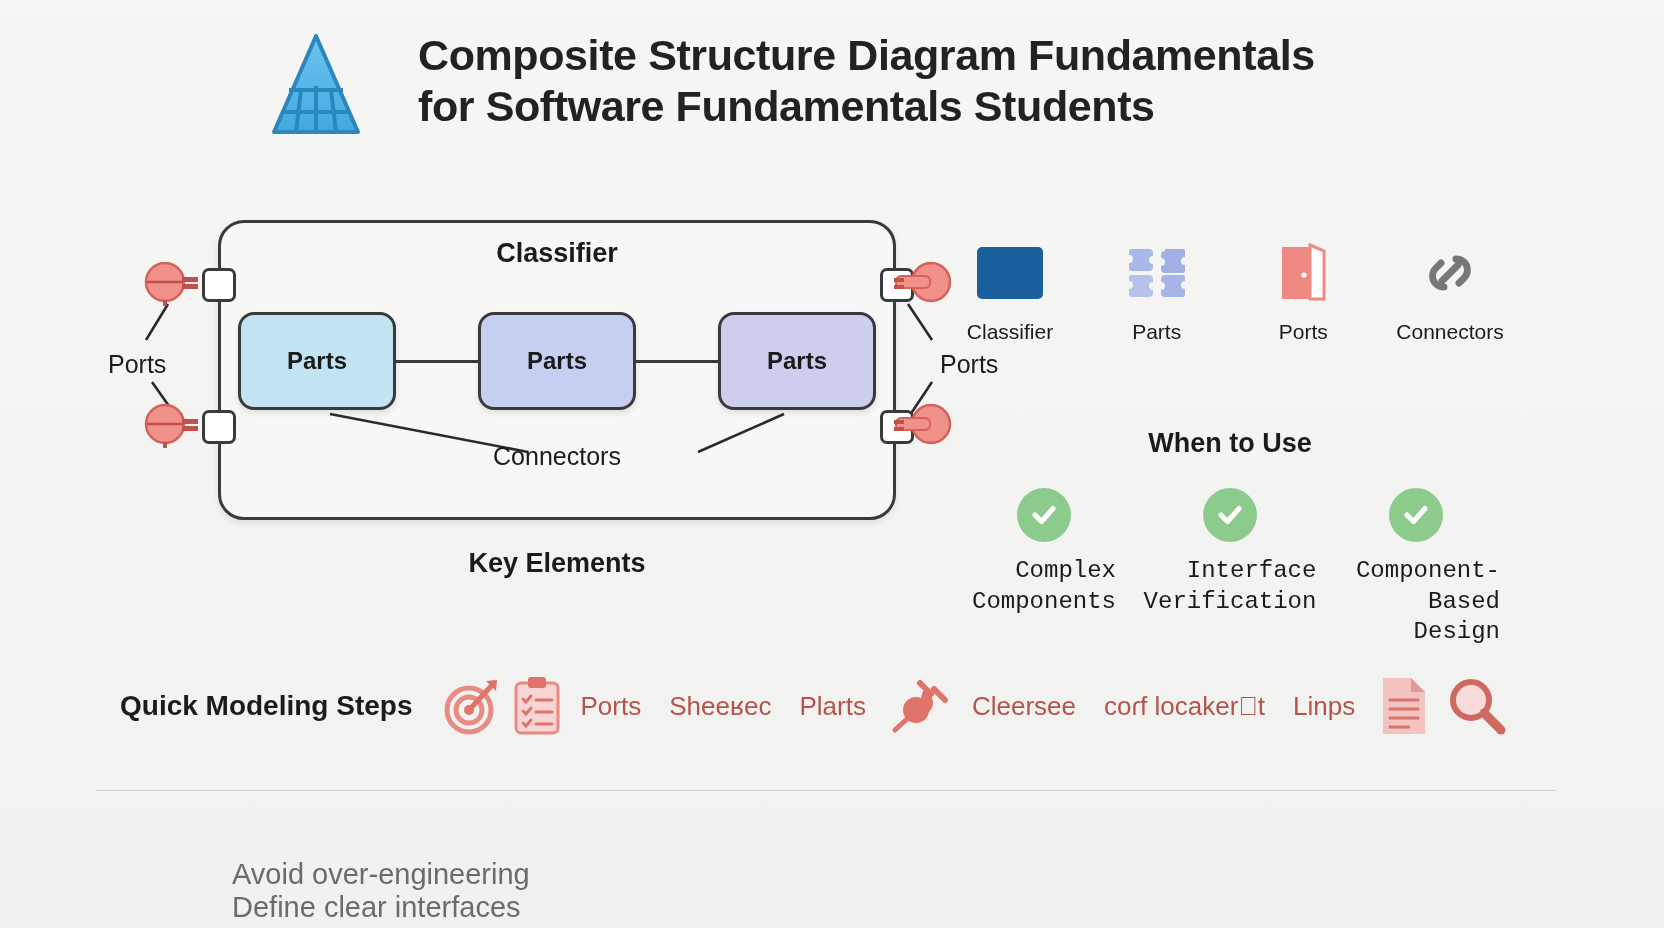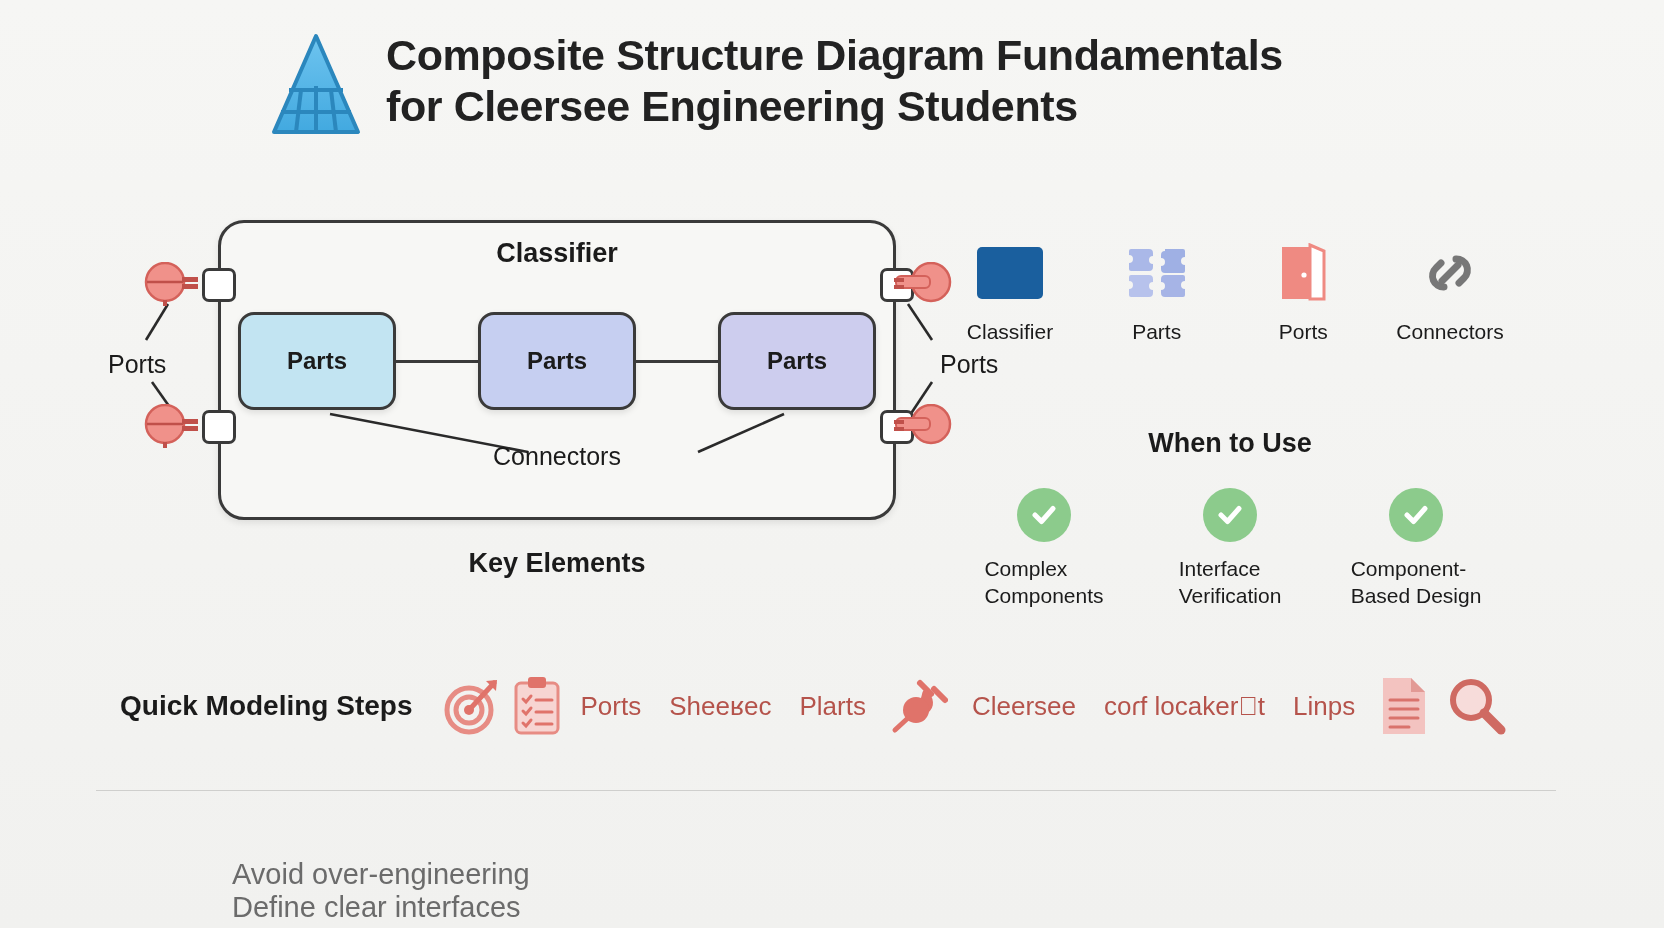--- a/index.html
+++ b/index.html
@@ -32,20 +32,21 @@
     gap: 22px;
   }
   .logo-wrap {
     width: 96px;
     height: 112px;
     flex: none;
     margin-top: 6px;
   }
   .title-block {
     padding-top: 8px;
+    margin-left: 32px;
   }
   .title-line {
     font-size: 43px;
     font-weight: bold;
     letter-spacing: -0.4px;
     line-height: 1.18;
     color: #222222;
     white-space: nowrap;
   }
 
@@ -209,24 +210,25 @@
     width: 54px;
     height: 54px;
     border-radius: 50%;
     background: #8ccb8c;
     display: flex;
     align-items: center;
     justify-content: center;
   }
   .when-text {
     margin-top: 14px;
-    text-align: left;
-    font-size: 21px;
+    text-align: right;
+    font-size: 24px;
     line-height: 1.28;
     color: #1b1b1b;
+    font-family: Liberation Mono, monospace;
   }
 
   
   .steps-row {
     position: absolute;
     left: 120px;
     top: 668px;
     width: 1400px;
     height: 76px;
     display: flex;
@@ -299,21 +301,21 @@
         <path d="M48 8 L90 104 L6 104 Z" fill="url(#pyrG)" stroke="#2b87bd" stroke-width="4" stroke-linejoin="round"></path>
         <line x1="21" y1="62" x2="75" y2="62" stroke="#2b87bd" stroke-width="4"></line>
         <line x1="13" y1="84" x2="83" y2="84" stroke="#2b87bd" stroke-width="4"></line>
         <line x1="48" y1="58" x2="48" y2="104" stroke="#2b87bd" stroke-width="4"></line>
         <line x1="33" y1="62" x2="28" y2="104" stroke="#2b87bd" stroke-width="4"></line>
         <line x1="63" y1="62" x2="68" y2="104" stroke="#2b87bd" stroke-width="4"></line>
       </svg>
     </div>
     <div class="title-block">
       <div class="title-line">Composite Structure Diagram Fundamentals</div>
-      <div class="title-line">for Cleersee Engineering Students</div>
+      <div class="title-line">for Software Fundamentals Students</div>
     </div>
   </div>
 
   <div class="diagram">
 
     <svg class="leader" style="left:0;top:0;width:880px;height:420px;">
       <line x1="60" y1="104" x2="38" y2="140"></line>
       <line x1="44" y1="182" x2="68" y2="216"></line>
       <line x1="800" y1="104" x2="824" y2="140"></line>
       <line x1="824" y1="182" x2="800" y2="218"></line>

